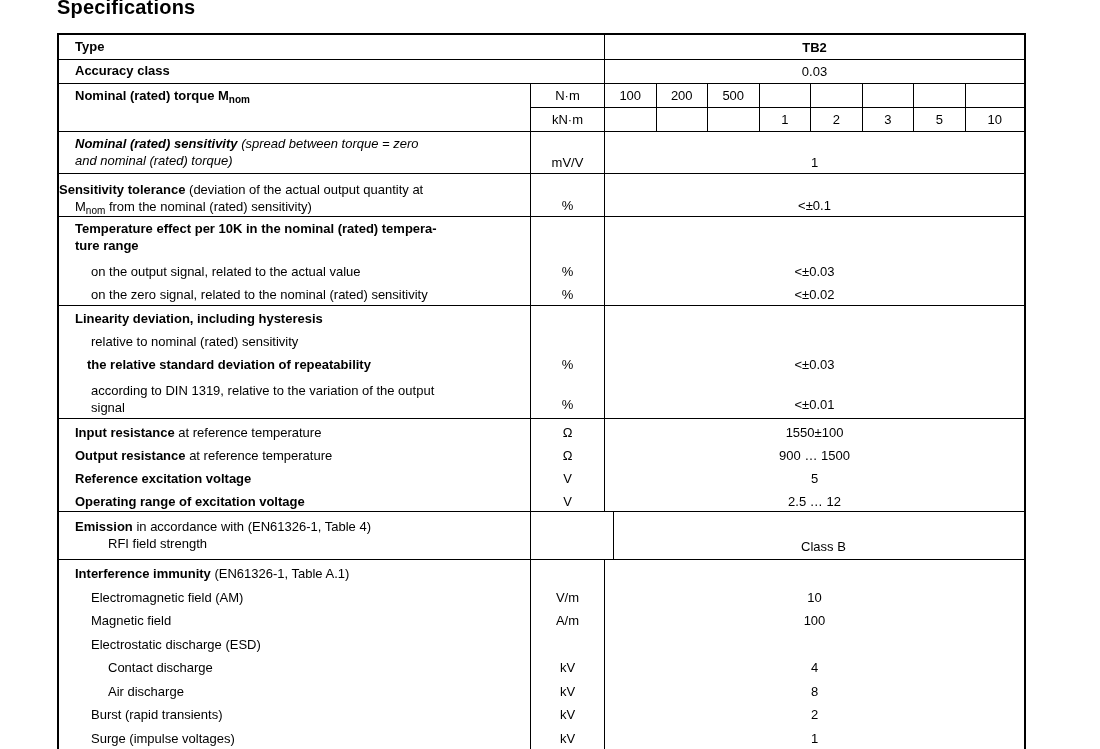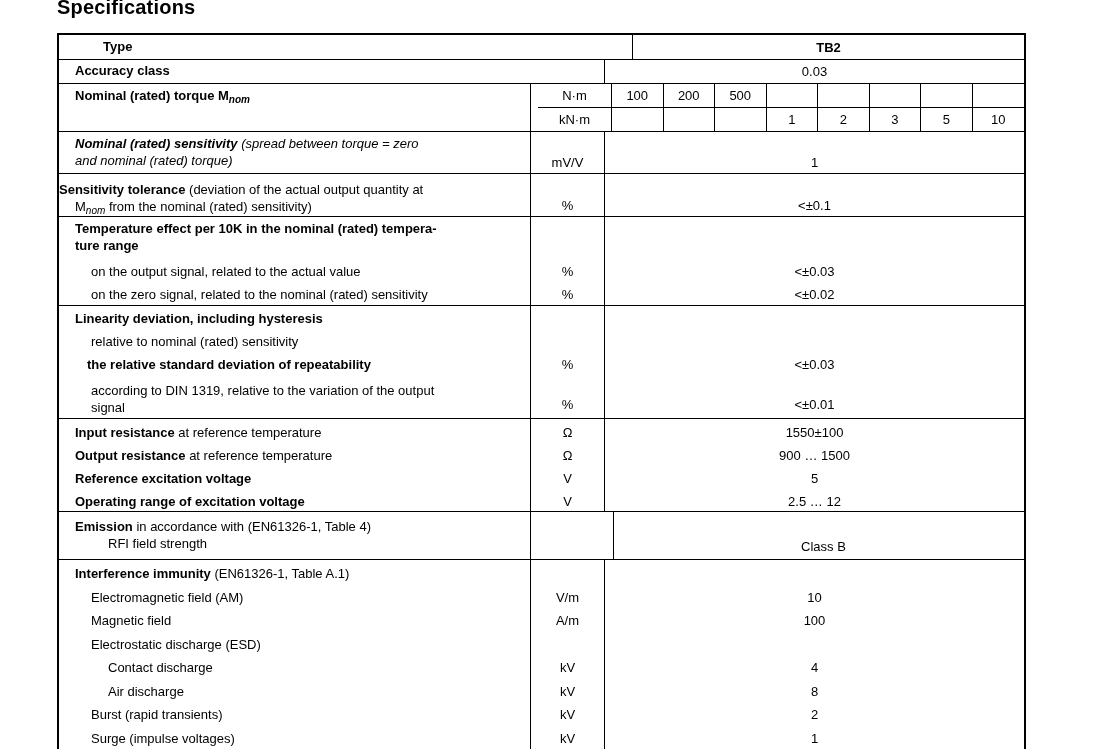--- a/index.html
+++ b/index.html
@@ -23,37 +23,37 @@
   .p-col{width:472px;border-right:1.5px solid #000;box-sizing:border-box;
          display:flex;flex-direction:column;overflow:hidden;}
   .p-col.wide{width:546px;}
   .u-col{width:74px;border-right:1.5px solid #000;box-sizing:border-box;
          display:flex;flex-direction:column;}
   .v-col{flex:1;display:flex;flex-direction:column;}
   .pline{display:block;white-space:nowrap;overflow:hidden;flex-shrink:0;}
   .cslot{display:flex;align-items:center;justify-content:center;flex-shrink:0;}
   .grow{flex:1;}
   .b{font-weight:bold;}
-  .sub{font-size:10px;position:relative;top:3px;font-style:italic;}
-  .tright{flex:1;display:flex;flex-direction:column;align-items:flex-end;}
+  .sub{font-size:10px;position:relative;top:3px;}
+  .tright{flex:1;display:flex;flex-direction:column;}
   .trow{display:flex;flex:1;box-sizing:border-box;}
   .trow.second{border-top:1.5px solid #000;}
   .tu{width:74px;border-right:1.5px solid #000;box-sizing:border-box;
       display:flex;align-items:center;justify-content:center;}
   .tcell{width:51.5px;border-right:1.5px solid #000;box-sizing:border-box;
          display:flex;align-items:center;justify-content:center;}
   .tcell.last{flex:1;border-right:none;}
 </style>
 </head>
 <body>
 
 <div class="page">
   <h1 class="title">Specifications</h1>
   <div class="spec-table" id="spec-table">
-      <div class="group first" style="height: 24px; padding-left: 28px;">
+      <div class="group first" style="height: 24px;">
         <div class="p-col wide">
           <div class="pline" style="height: 24px; line-height: 24px; padding-left: 16px;"><span class="b ">Type</span></div>
         </div>
         <div class="v-col">
           <div class="cslot b" style="flex: 1 1 0%;">TB2</div>
         </div>
       </div>
       <div class="group" style="height: 24px;">
         <div class="p-col wide">
           <div class="pline" style="height: 22.5px; line-height: 22.5px; padding-left: 16px;"><span class="b ">Accuracy class</span></div>

